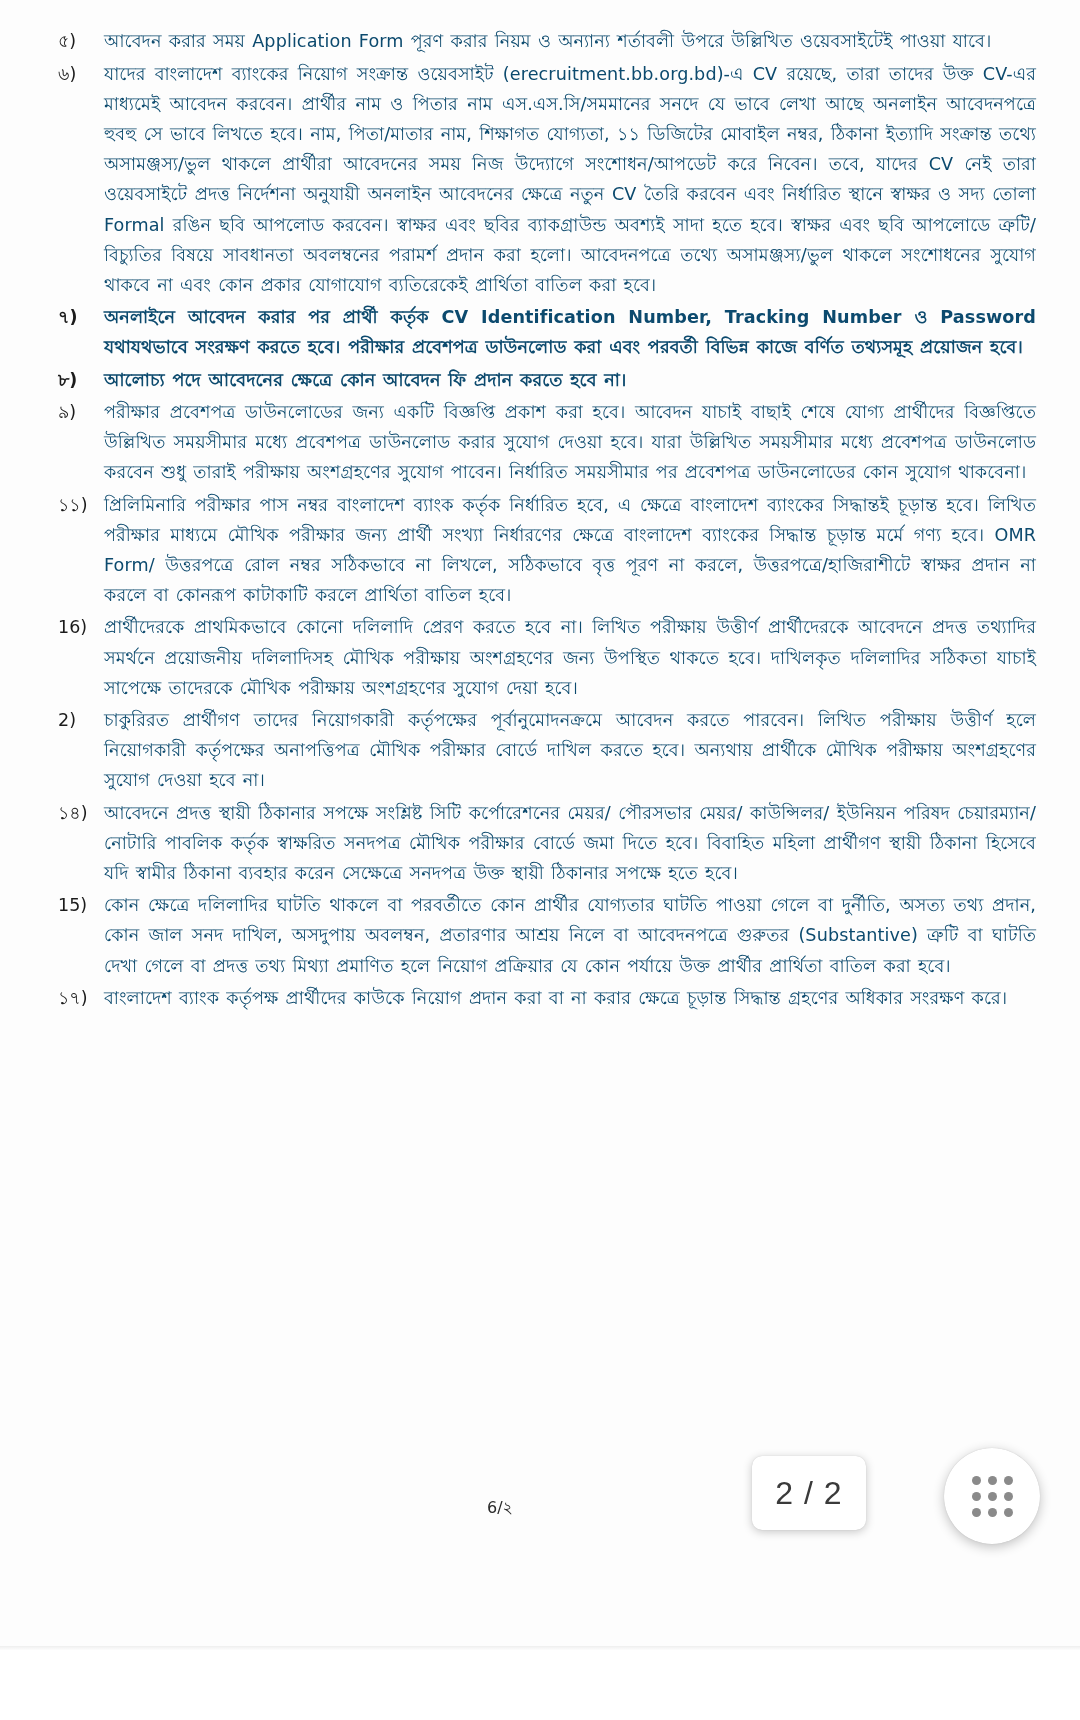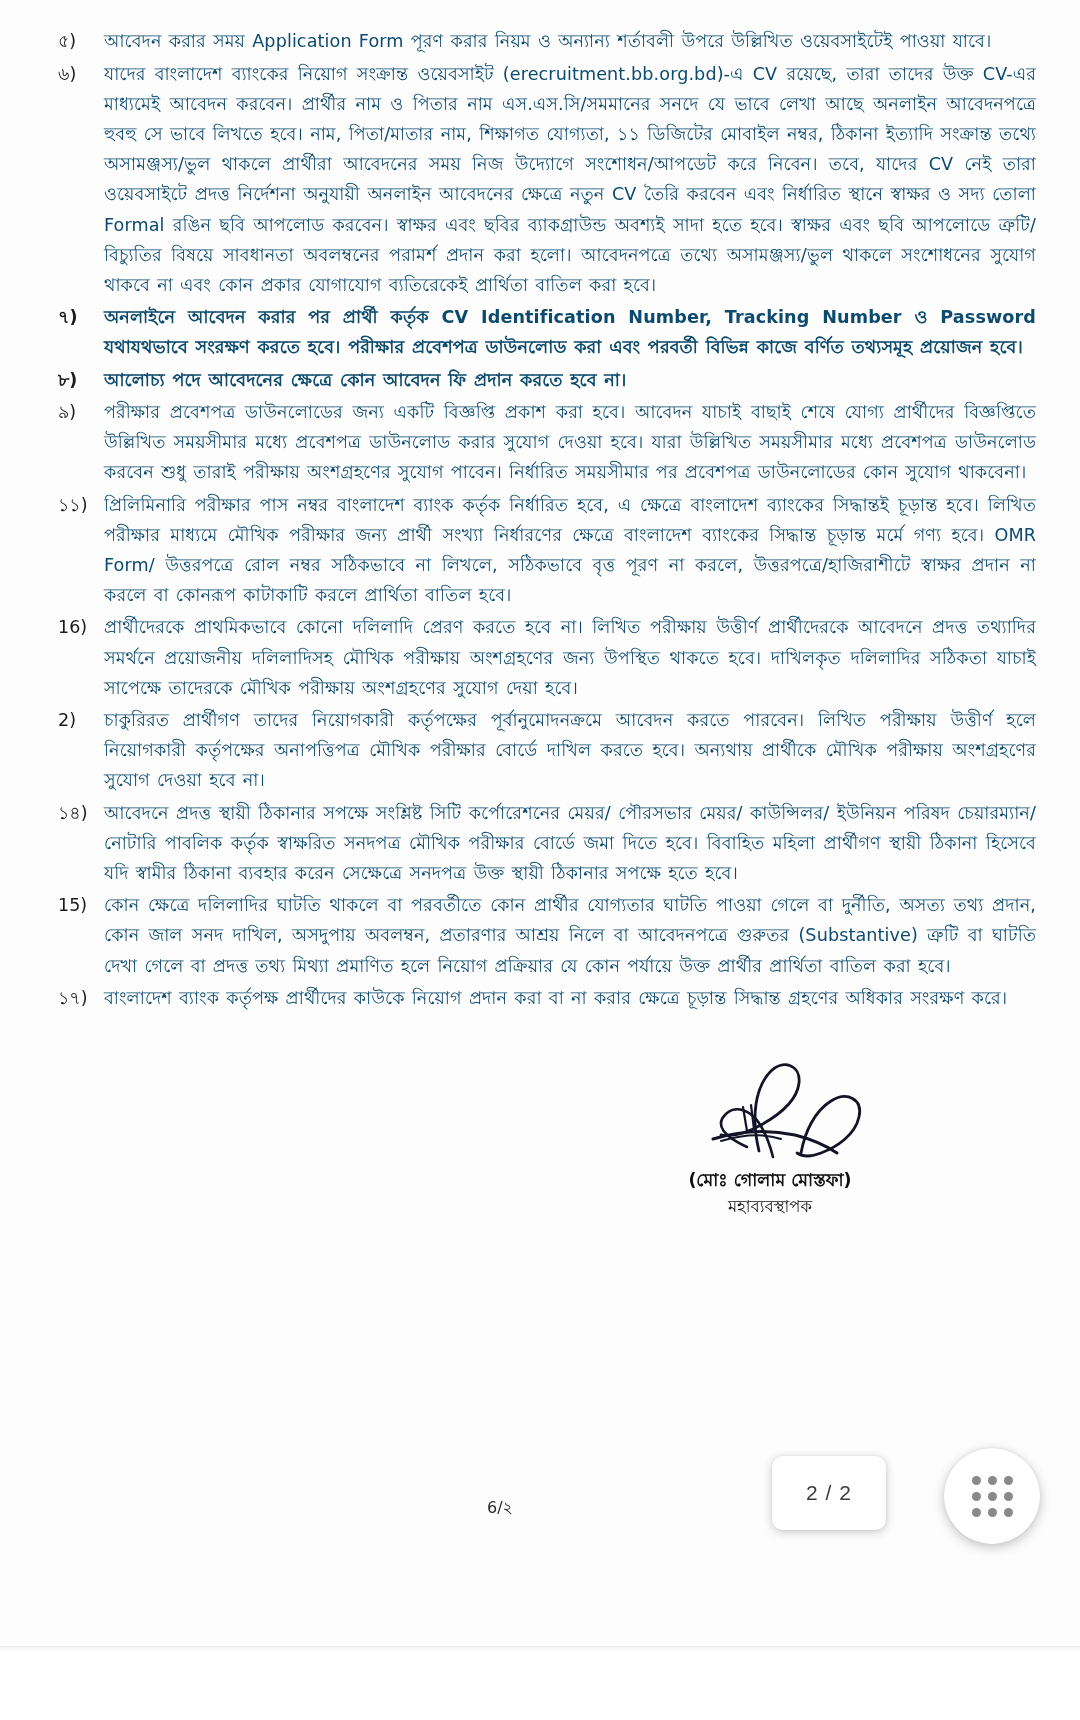--- a/index.html
+++ b/index.html
@@ -111,25 +111,24 @@
     left: 752px;
     top: 1456px;
     width: 114px;
     height: 74px;
     background: #ffffff;
     border-radius: 10px;
     box-shadow: 0 2px 10px rgba(0,0,0,0.22), 0 0 1px rgba(0,0,0,0.18);
     display: flex;
     align-items: center;
     justify-content: center;
-    font-size: 21px;
+    font-size: 32px;
     color: #3a3a3a;
     font-family: "Liberation Sans", "DejaVu Sans", sans-serif;
     letter-spacing: 1px;
-    margin-left: 20px;
   }
 
   
   #grid-menu-button {
     position: absolute;
     left: 944px;
     top: 1448px;
     width: 96px;
     height: 96px;
     border-radius: 50%;
@@ -210,37 +209,20 @@
           <span class="clause-num">15)</span>
           <span class="clause-body">কোন ক্ষেত্রে দলিলাদির ঘাটতি থাকলে বা পরবর্তীতে কোন প্রার্থীর যোগ্যতার ঘাটতি পাওয়া গেলে বা দুর্নীতি, অসত্য তথ্য প্রদান, কোন জাল সনদ দাখিল, অসদুপায় অবলম্বন, প্রতারণার আশ্রয় নিলে বা আবেদনপত্রে গুরুতর (Substantive) ত্রুটি বা ঘাটতি দেখা গেলে বা প্রদত্ত তথ্য মিথ্যা প্রমাণিত হলে নিয়োগ প্রক্রিয়ার যে কোন পর্যায়ে উক্ত প্রার্থীর প্রার্থিতা বাতিল করা হবে।</span>
         </li>
         <li class="clause tight">
           <span class="clause-num">১৭)</span>
           <span class="clause-body">বাংলাদেশ ব্যাংক কর্তৃপক্ষ প্রার্থীদের কাউকে নিয়োগ প্রদান করা বা না করার ক্ষেত্রে চূড়ান্ত সিদ্ধান্ত গ্রহণের অধিকার সংরক্ষণ করে।</span>
         </li>
       </ul>
   </div>
 
-  <div id="signature-block">
-    <div id="signature-mark">
-      <svg width="230" height="108" viewBox="0 0 230 108" fill="none" aria-hidden="true">
-        <path d="M92 92 C70 82, 58 70, 72 58 C82 50, 96 56, 104 68 C112 80, 116 94, 118 102" stroke="#141428" stroke-width="2.6" stroke-linecap="round" fill="none"></path>
-        <path d="M104 96 C96 62, 100 32, 116 16 C128 4, 146 10, 144 28 C142 46, 124 60, 106 70
-                 C92 78, 78 82, 66 80" stroke="#141428" stroke-width="2.8" stroke-linecap="round" fill="none"></path>
-        <path d="M58 84 C84 76, 112 74, 140 80 C156 84, 170 90, 182 98" stroke="#141428" stroke-width="3" stroke-linecap="round" fill="none"></path>
-        <path d="M146 98 C150 76, 160 56, 176 46 C192 36, 208 44, 204 62 C200 80, 182 92, 166 98
-                 C156 102, 148 102, 142 98" stroke="#141428" stroke-width="2.8" stroke-linecap="round" fill="none"></path>
-        <path d="M88 52 L92 76" stroke="#141428" stroke-width="2.2" stroke-linecap="round"></path>
-        <path d="M96 50 L99 74" stroke="#141428" stroke-width="2.2" stroke-linecap="round"></path>
-        <path d="M66 86 C86 80, 108 78, 126 84" stroke="#141428" stroke-width="2" stroke-linecap="round" fill="none"></path>
-      </svg>
-    </div>
-    <div class="sig-name">(মোঃ গোলাম মোস্তফা)</div>
-    <div class="sig-title">মহাব্যবস্থাপক</div>
-  </div>
 
   <div id="printed-page-number">6/২</div>
 
   <div id="sheet-edge"></div>
 
   <div id="page-indicator">2 / 2</div>
 
   <div id="grid-menu-button">
     <span class="dot-grid">
       <i></i>

